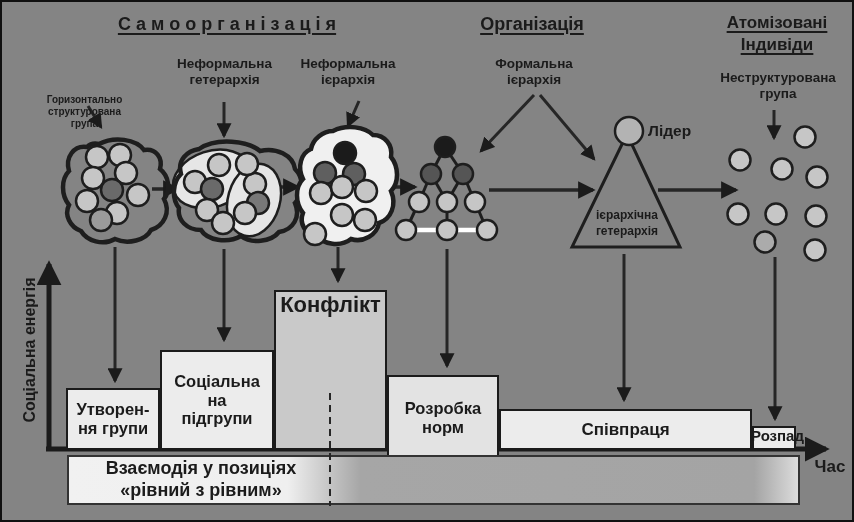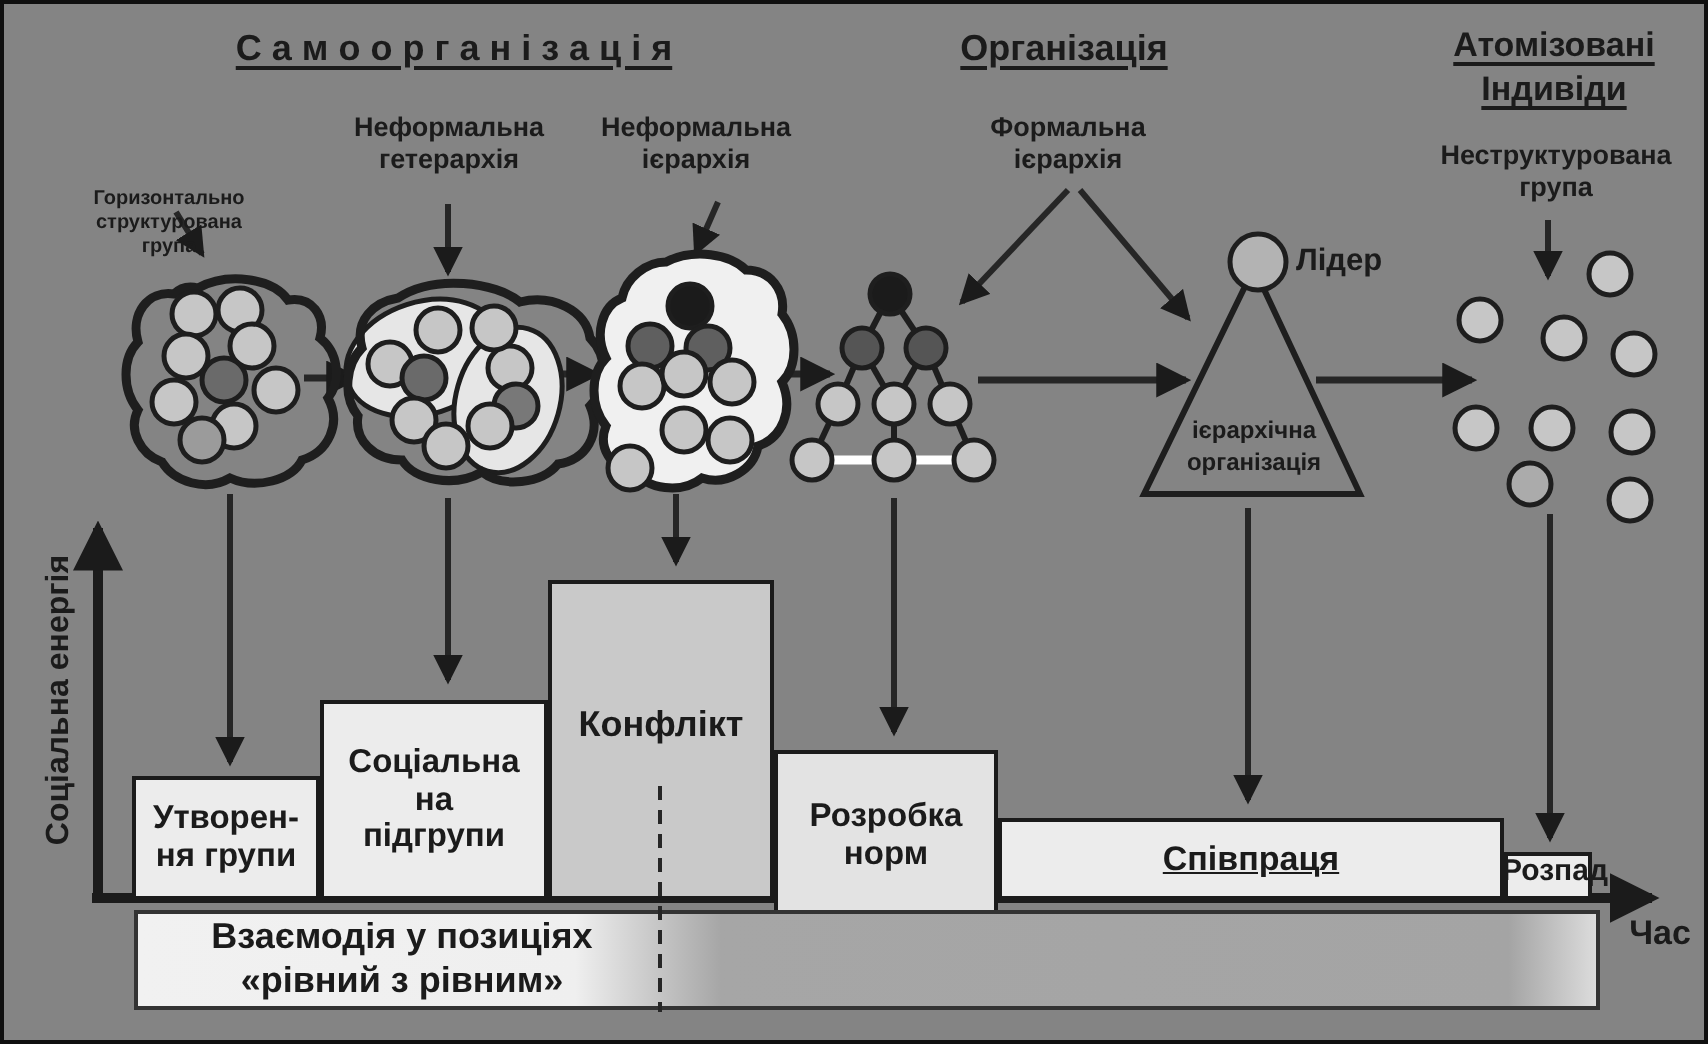--- a/index.html
+++ b/index.html
@@ -193,24 +193,24 @@
       <circle cx="763" cy="240" r="10.5" fill="#ababab"></circle>
       <circle cx="813" cy="248" r="10.5"></circle>
     </g>
   </svg>
 
   <div class="bar" style="left:64px;top:386px;width:94px;height:62px;font-size:16.5px;">Утворен-
 ня групи</div>
   <div class="bar" style="left:158px;top:348px;width:114px;height:100px;font-size:16.5px;">Соціальна
 на
 підгрупи</div>
-  <div class="bar" style="left:272px;top:288px;width:113px;height:160px;font-size:18px;background:#c9c9c9;align-items:flex-start;padding-top:60px;">Конфлікт</div>
+  <div class="bar" style="left:272px;top:288px;width:113px;height:160px;font-size:22px;background:#c9c9c9;align-items:flex-start;">Конфлікт</div>
   <div class="bar" style="left:385px;top:373px;width:112px;height:86px;font-size:16.5px;background:#e3e3e3;">Розробка
 норм</div>
-  <div class="bar" style="left:497px;top:407px;width:253px;height:41px;font-size:17px;text-decoration:underline;">Співпраця</div>
+  <div class="bar" style="left:497px;top:407px;width:253px;height:41px;font-size:17px;">Співпраця</div>
   <div class="bar" style="left:750px;top:424px;width:44px;height:24px;"></div>
   <div class="lbl" style="left:749px;top:425px;width:72px;font-size:15px;text-align:left;z-index:6;">Розпад</div>
 
   <div id="band"></div>
   <div class="bandtxt" style="left:65px;top:453px;width:268px;height:50px;font-size:18px;">Взаємодія у позиціях
 «рівний з рівним»</div>
 
   <svg id="overlay" width="854" height="522" viewBox="0 0 854 522">
     <line x1="328" y1="391" x2="328" y2="504" stroke="#262626" stroke-width="2" stroke-dasharray="7 5"></line>
   </svg>
@@ -224,20 +224,20 @@
 структурована
 група</div>
   <div class="lbl" style="left:160px;top:54px;width:125px;font-size:13.5px;">Неформальна
 гетерархія</div>
   <div class="lbl" style="left:292px;top:54px;width:108px;font-size:13.5px;">Неформальна
 ієрархія</div>
   <div class="lbl" style="left:478px;top:54px;width:108px;font-size:13.5px;">Формальна
 ієрархія</div>
   <div class="lbl" style="left:646px;top:120px;width:60px;font-size:15.5px;text-align:left;">Лідер</div>
   <div class="lbl" style="left:575px;top:206px;width:100px;font-size:12px;line-height:1.3;">ієрархічна
-організація</div>
+гетерархія</div>
   <div class="lbl" style="left:705px;top:68px;width:142px;font-size:13.5px;">Неструктурована
 група</div>
 
   <div class="lbl" style="left:-72px;top:339px;width:200px;height:18px;font-size:16px;transform:rotate(-90deg);">Соціальна енергія</div>
   <div class="lbl" style="left:802px;top:455px;width:52px;font-size:17px;">Час</div>
 
 </div>
 
 </body></html>

